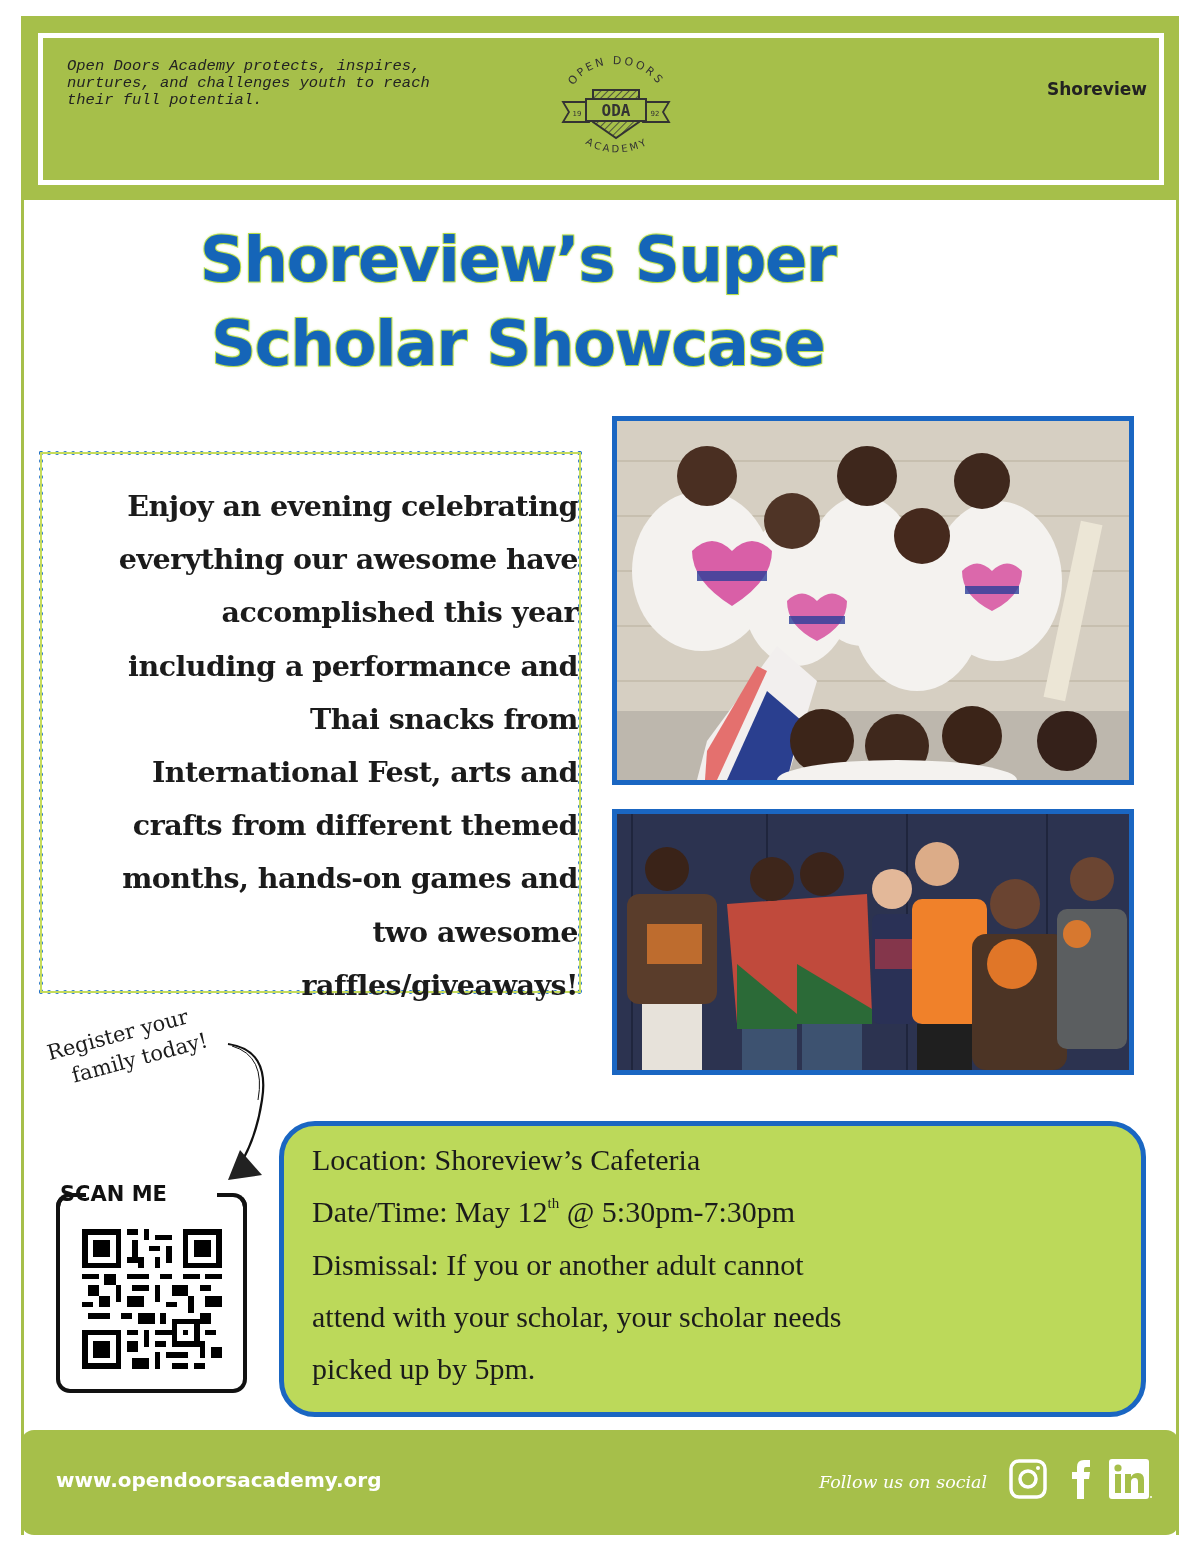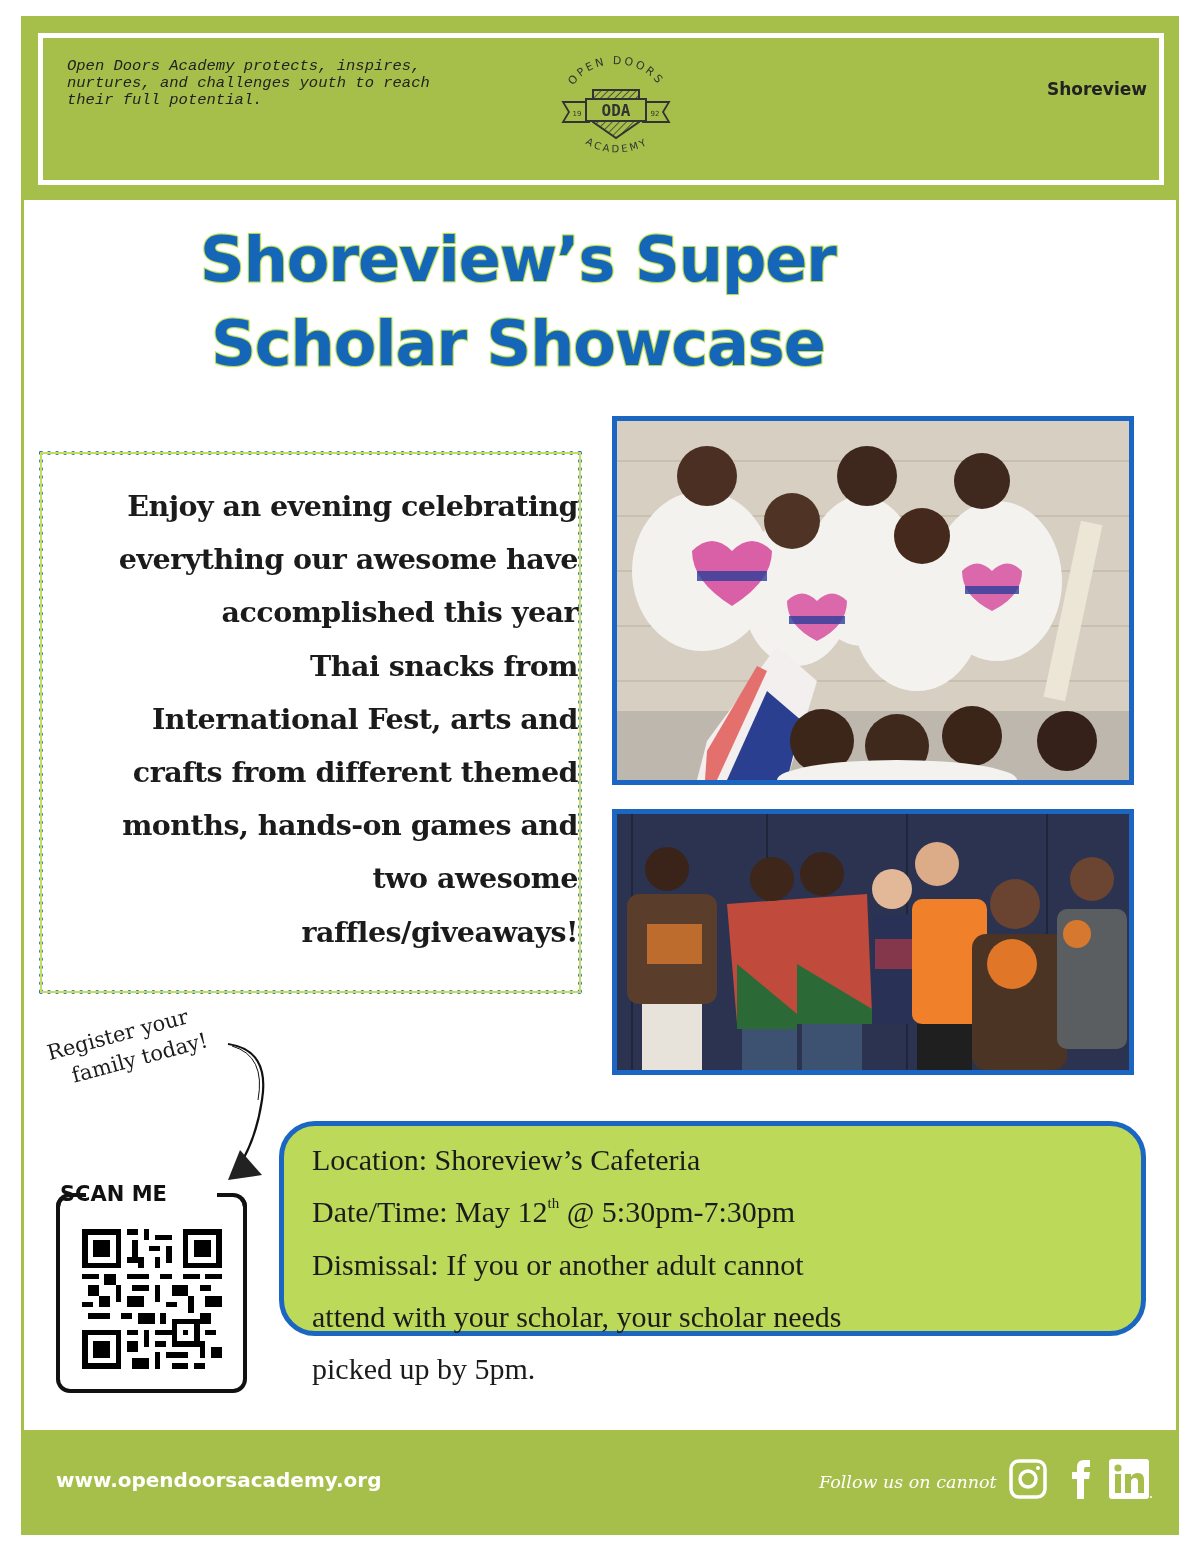--- a/index.html
+++ b/index.html
@@ -52,28 +52,28 @@
              border: 4px solid #111; border-radius: 14px; border-top-color: transparent; }
   .qr-wrap::before, .qr-wrap::after { content: ""; position: absolute; top: -4px; width: 26px; height: 14px;
              border-top: 4px solid #111; }
   .qr-wrap::before { left: -4px; border-left: 4px solid #111; border-top-left-radius: 14px; }
   .qr-wrap::after { right: -4px; border-right: 4px solid #111; border-top-right-radius: 14px; }
   .scan-label { position: absolute; left: 0; top: -15px; width: 100%; text-align: left;
                 font-family: "DejaVu Sans", sans-serif; font-weight: bold; font-size: 21px; color: #111; line-height: 24px; }
   .qr { position: absolute; left: 22px; top: 32px; width: 140px; height: 140px; }
 
   
-  .details { position: absolute; left: 279px; top: 1121px; width: 867px; height: 215px;
+  .details { position: absolute; left: 279px; top: 1121px; width: 867px; height: 296px;
              background: #bcd95a; border: 5px solid #1a66c2; border-radius: 36px; padding-left: 36px; }
   .details-text { position: absolute; left: 28px; top: 8px; right: 20px;
                   font-family: "Liberation Serif", serif; font-size: 30px; line-height: 52.3px; color: #1b1b1b; }
   .details-text sup { font-size: 15px; vertical-align: 14px; line-height: 0; }
 
   
-  .footer { position: absolute; left: 21px; top: 1430px; width: 1158px; height: 105px; background: #a6bf4a; }
+  .footer { position: absolute; left: 21px; top: 1430px; width: 1158px; height: 105px; background: #a6bf4a; border-radius: 13px; }
   .website { position: absolute; left: 35px; top: 38px; font-family: "DejaVu Sans", sans-serif; font-weight: bold;
              font-size: 20px; color: #ffffff; }
   .follow { position: absolute; left: 798px; top: 42px; font-family: "DejaVu Serif", serif; font-style: italic;
             font-size: 17.5px; color: #ffffff; }
   .social { position: absolute; top: 29px; height: 40px; }
   .ig { left: 988px; width: 38px; }
   .fb { left: 1050px; width: 20px; }
   .li { left: 1088px; width: 44px; }
 </style>
 </head>
@@ -116,20 +116,21 @@
 <h1 class="title">
   <span>Shoreview’s Super</span><br>
   <span>Scholar Showcase</span>
 </h1>
 
 <div class="desc-box">
   <div class="desc-text">
     <div>Enjoy an evening celebrating</div>
     <div>everything our awesome have</div>
     <div>accomplished this year</div>
+    <div>including a performance and</div>
     <div>Thai snacks from</div>
     <div>International Fest, arts and</div>
     <div>crafts from different themed</div>
     <div>months, hands-on games and</div>
     <div>two awesome</div>
     <div>raffles/giveaways!</div>
   </div>
 </div>
 
 <div class="photo photo1" title="Group of scholars in white hand-painted heart t-shirts posing with peace signs and a flag">
@@ -304,21 +305,21 @@
       <span>Dismissal:</span>
       <span>If you or another adult cannot</span>
     </div>
     <div>attend with your scholar, your scholar needs</div>
     <div>picked up by 5pm.</div>
   </div>
 </div>
 
 <div class="footer">
   <a class="website">www.opendoorsacademy.org</a>
-  <span class="follow">Follow us on cannot</span>
+  <span class="follow">Follow us on social</span>
 
   <svg class="social ig" viewBox="0 0 38 40">
     <rect x="2" y="2" width="34" height="36" rx="8" fill="none" stroke="#fff" stroke-width="3.5"></rect>
     <circle cx="19" cy="20" r="8" fill="none" stroke="#fff" stroke-width="3.5"></circle>
     <circle cx="29" cy="9" r="2" fill="#fff"></circle>
   </svg>
   <svg class="social fb" viewBox="0 0 20 40">
     <path d="M 6 40 V 20 H 1 V 13 H 6 V 8 Q 6 1 13 1 H 19 V 8 H 15 Q 13 8 13 10 V 13 H 19 L 18 20 H 13 V 40 Z" fill="#fff"></path>
   </svg>
   <svg class="social li" viewBox="0 0 44 40">

